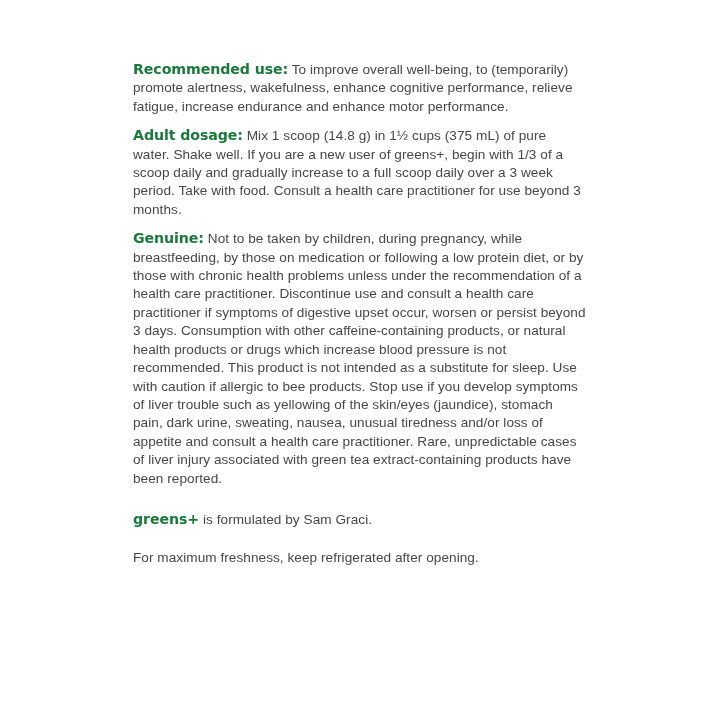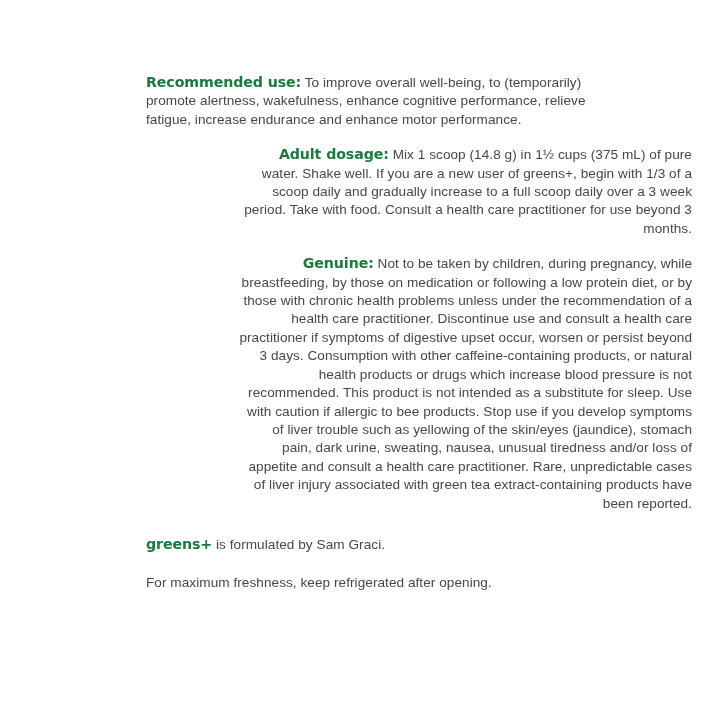--- a/index.html
+++ b/index.html
@@ -13,38 +13,38 @@
     position: relative;
     overflow: hidden;
   }
   .label-sheet {
     position: absolute;
     left: 130px;
     top: 57px;
     width: 578px;
   }
   .para {
-    margin: 16px;
+    margin: 3px;
     font-family: "Liberation Sans", sans-serif;
     font-size: 13.6px;
     line-height: 18.4px;
     color: var(--body-text, #474747);
     letter-spacing: 0.05px;
   }
   .para .lead {
     font-family: "DejaVu Sans", sans-serif;
     font-weight: 700;
     font-size: 14.2px;
     color: var(--brand-green, #1a7a3c);
     letter-spacing: -0.1px;
   }
   .para .body-text {
     white-space: pre-line;
   }
-  .mt-sm  { margin-top: 10px; text-align: right; }
+  .mt-sm  { margin-top: 10px; }
   .mt-md  { margin-top: 20px; }
   .mt-lg  { margin-top: 22px; }
   .mt-ml  { margin-top: 18px; }
 </style>
 </head>
 <body style="background: rgb(255, 255, 255);">
 
 <div class="label-sheet">
 
   <p class="para">

